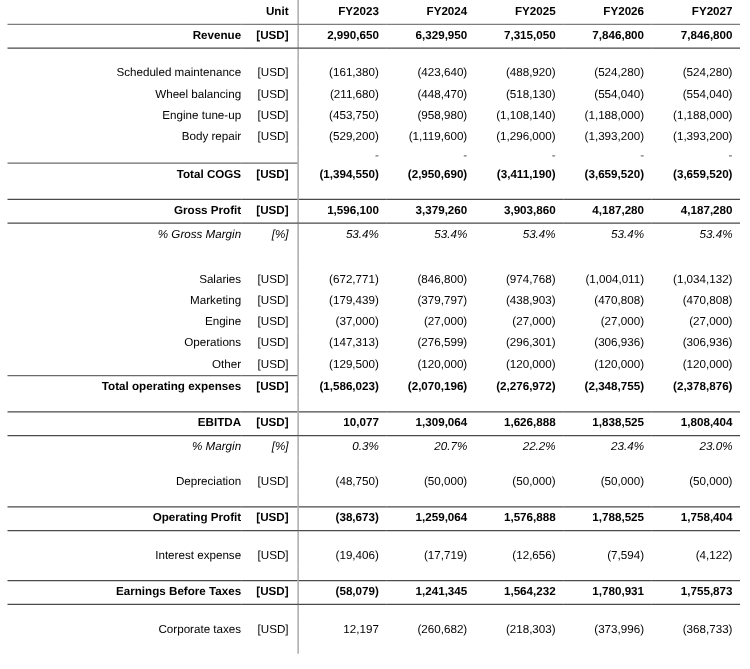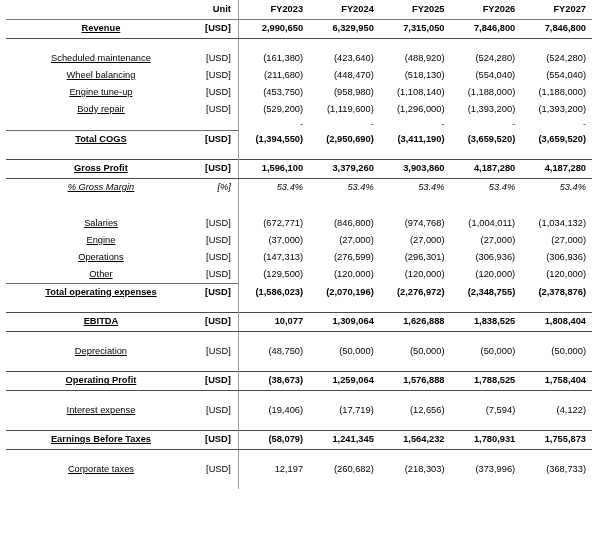--- a/index.html
+++ b/index.html
@@ -34,23 +34,22 @@
 
   td, th {
     padding: 0;
     margin: 0;
     vertical-align: middle;
     white-space: nowrap;
     font-weight: normal;
     text-align: right;
   }
   td.label, th.label {
-    text-align: center;
+    text-align: right;
     padding-left: 3px;
-    text-decoration: underline;
   }
   td.unit, th.unit {
     text-align: right;
     padding-right: 7px;
   }
   td.val, th.val {
     text-align: right;
     padding-right: 6px;
   }
   
@@ -261,20 +260,29 @@
     <tr class="r-normal">
       <td class="label">Salaries</td>
       <td class="unit">[USD]</td>
       <td class="val">(672,771)</td>
       <td class="val">(846,800)</td>
       <td class="val">(974,768)</td>
       <td class="val">(1,004,011)</td>
       <td class="val">(1,034,132)</td>
     </tr>
 
+    <tr class="r-normal">
+      <td class="label">Marketing</td>
+      <td class="unit">[USD]</td>
+      <td class="val">(179,439)</td>
+      <td class="val">(379,797)</td>
+      <td class="val">(438,903)</td>
+      <td class="val">(470,808)</td>
+      <td class="val">(470,808)</td>
+    </tr>
 
     <tr class="r-normal">
       <td class="label">Engine</td>
       <td class="unit">[USD]</td>
       <td class="val">(37,000)</td>
       <td class="val">(27,000)</td>
       <td class="val">(27,000)</td>
       <td class="val">(27,000)</td>
       <td class="val">(27,000)</td>
     </tr>
@@ -323,20 +331,29 @@
     <tr class="boxed">
       <td class="label">EBITDA</td>
       <td class="unit">[USD]</td>
       <td class="val">10,077</td>
       <td class="val">1,309,064</td>
       <td class="val">1,626,888</td>
       <td class="val">1,838,525</td>
       <td class="val">1,808,404</td>
     </tr>
 
+    <tr class="pct">
+      <td class="label">% Margin</td>
+      <td class="unit">[%]</td>
+      <td class="val">0.3%</td>
+      <td class="val">20.7%</td>
+      <td class="val">22.2%</td>
+      <td class="val">23.4%</td>
+      <td class="val">23.0%</td>
+    </tr>
 
     <tr class="r-spacer">
       <td class="label"></td>
           <td class="unit"></td>
       <td class="val"></td>
           <td class="val"></td>
           <td class="val"></td>
           <td class="val"></td>
           <td class="val"></td>
     </tr>

